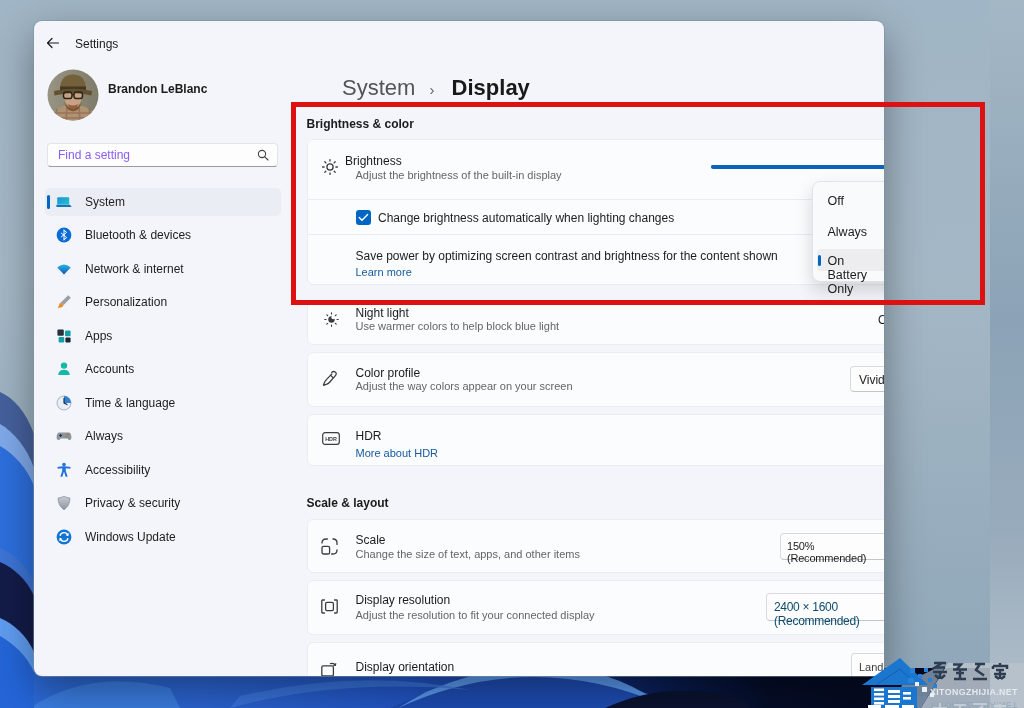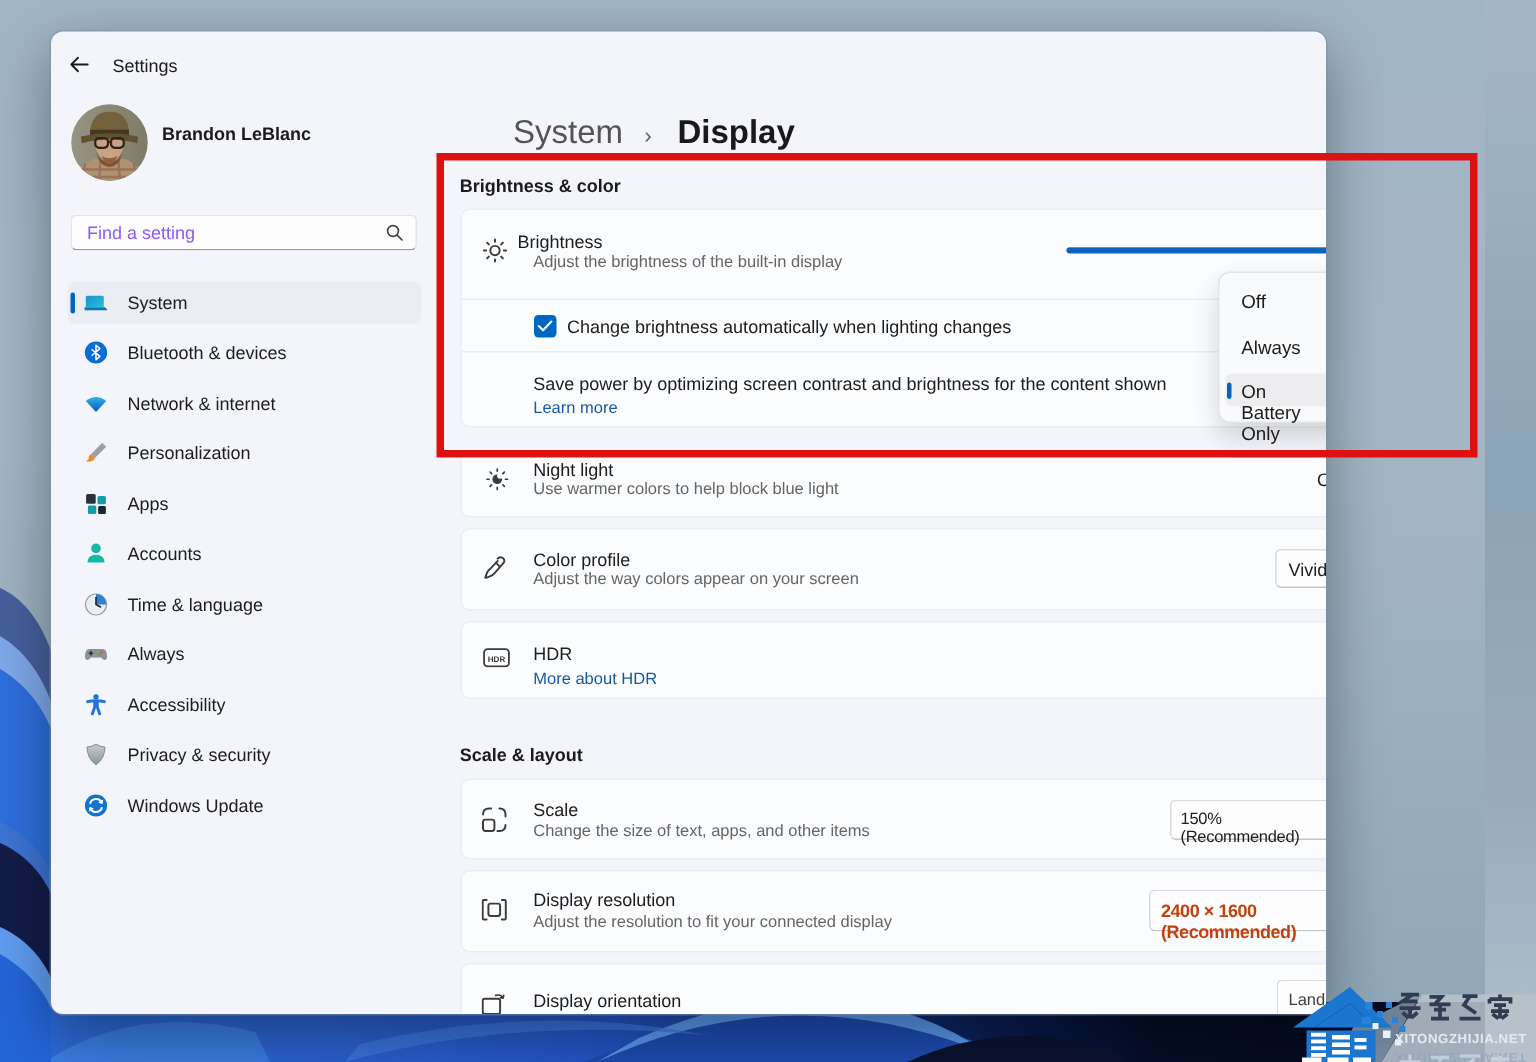--- a/index.html
+++ b/index.html
@@ -321,21 +321,21 @@
   </svg>
 
   <div class="abs card" style="top:558.5px;height:55.5px;"></div>
   <svg class="abs" style="left:287px;top:578px" width="17" height="15" viewBox="0 0 17 15">
     <path d="M3.4 1 L1.6 1 Q0.8 1 0.8 1.8 L0.8 13.2 Q0.8 14 1.6 14 L3.4 14 M13.6 1 L15.4 1 Q16.2 1 16.2 1.8 L16.2 13.2 Q16.2 14 15.4 14 L13.6 14" fill="none" stroke="#3c3c3c" stroke-width="1.3" stroke-linecap="round"></path>
     <rect x="4.6" y="3.4" width="7.8" height="8.2" rx="1.4" fill="none" stroke="#3c3c3c" stroke-width="1.3"></rect>
   </svg>
   <div class="abs rowt" style="left:321.5px;top:572px;">Display resolution</div>
   <div class="abs rows" style="left:321.5px;top:588px;">Adjust the resolution to fit your connected display</div>
   <div class="abs drop" style="left:732px;top:571.5px;width:190.5px;height:28px;"></div>
-  <div class="abs" style="left:740px;top:579px;font-size:12px;letter-spacing:-0.3px;color:#c2410c;font-weight:bold;">2400 × 1600 (Recommended)</div>
+  <div class="abs" style="left:740px;top:579px;font-size:12px;letter-spacing:-0.3px;color:#0c4a6e;">2400 × 1600 (Recommended)</div>
   <svg class="abs" style="left:902px;top:583.5px" width="10" height="7" viewBox="0 0 10 7">
     <path d="M1 1.4 L5 5.4 L9 1.4" fill="none" stroke="#404040" stroke-width="1.2" stroke-linecap="round" stroke-linejoin="round"></path>
   </svg>
 
   <div class="abs card" style="top:620.5px;height:54px;"></div>
   <svg class="abs" style="left:287px;top:641px" width="18" height="15" viewBox="0 0 18 15">
     <rect x="0.8" y="3.8" width="11.6" height="10.2" rx="1.4" fill="none" stroke="#3c3c3c" stroke-width="1.3"></rect>
     <path d="M9.4 1.6 Q13.2 0.6 14.4 3.4 M14.4 3.4 L14.8 1.6 M14.4 3.4 L12.6 3.2" fill="none" stroke="#3c3c3c" stroke-width="1.1" stroke-linecap="round"></path>
   </svg>
   <div class="abs rowt" style="left:321.5px;top:639px;">Display orientation</div>

